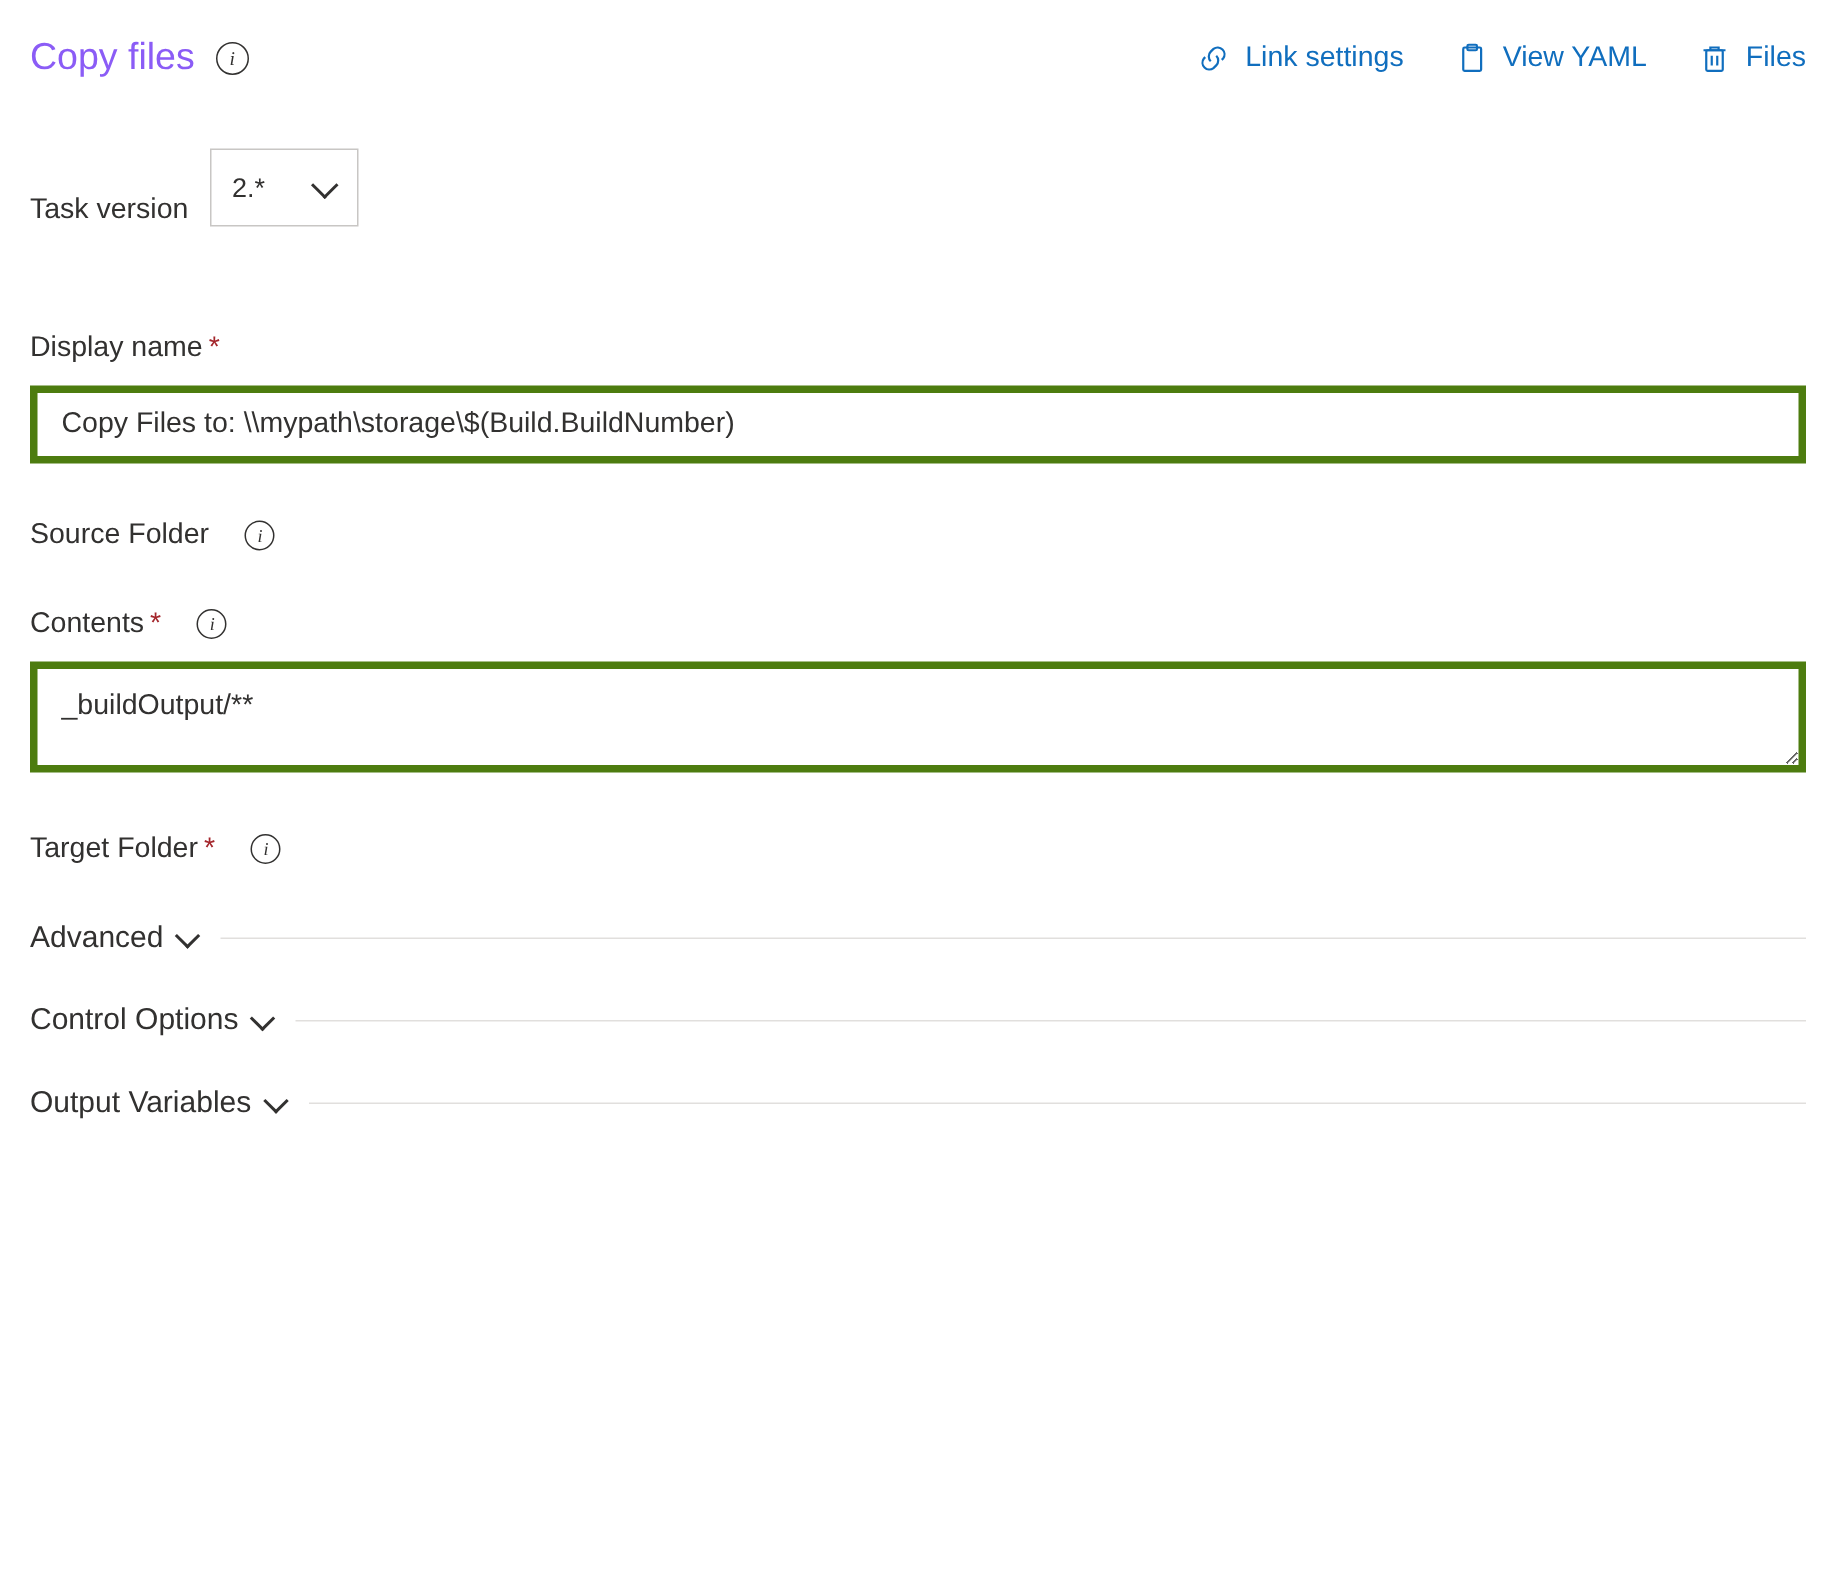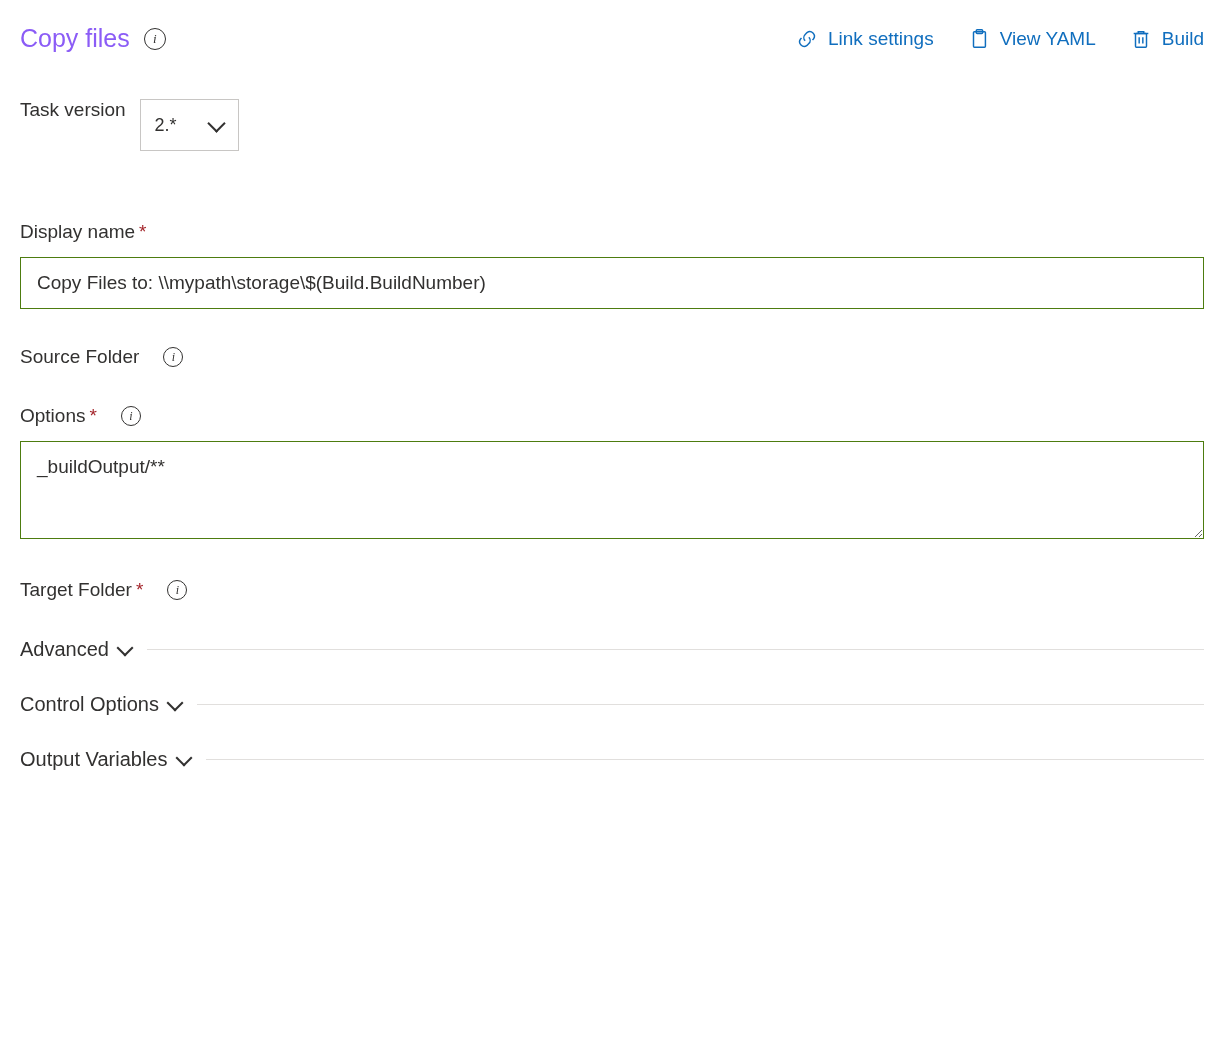--- a/index.html
+++ b/index.html
@@ -58,21 +58,21 @@
     align-items: center;
     gap: 10px;
     color: #106ebe;
     font-size: 19px;
     cursor: pointer;
     text-decoration: none;
   }
   .header-action svg { flex-shrink: 0; }
   .row {
     display: flex;
-    align-items: flex-start;
+    align-items: flex-end;
     gap: 14px;
     margin-bottom: 26px;
   }
   .label {
     font-size: 19px;
     color: #323130;
   }
   .req { color: #a4262c; margin-left: 4px; }
   .select-wrap {
     position: relative;
@@ -98,31 +98,31 @@
   }
   .field-group { margin-bottom: 37px; }
   .field-label-row {
     display: flex;
     align-items: center;
     gap: 24px;
     margin-bottom: 14px;
   }
   .input, .textarea {
     width: 100%;
-    border: 1px solid #4d7c0f;
+    border: 5px solid #4d7c0f;
     padding: 12px 16px;
     font-size: 19px;
     color: #323130;
     font-family: inherit;
     background: #ffffff;
   }
   .input { height: 52px; }
   .textarea {
     resize: both;
-    height: 98px;
+    height: 74px;
     line-height: 1.4;
   }
   .input-row {
     display: flex;
     align-items: stretch;
     gap: 16px;
   }
   .input-row .input { flex: 1; }
   .browse-btn {
     width: 58px;
@@ -192,21 +192,21 @@
       </svg>
       <span>View YAML</span>
     </a>
     <a class="header-action">
       <svg width="22" height="24" viewBox="0 0 24 24" fill="none" stroke="#106ebe" stroke-width="1.6">
         <path d="M4 6h16"></path>
         <path d="M9 6V4h6v2"></path>
         <rect x="6" y="6" width="12" height="15" rx="1"></rect>
         <path d="M10 10v7M14 10v7"></path>
       </svg>
-      <span>Build</span>
+      <span>Files</span>
     </a>
   </div>
 </div>
 
 <div class="row" style="margin-bottom:70px;">
   <span class="label">Task version</span>
   <div class="select-wrap">
     <select class="select">
       <option>2.*</option>
     </select>
@@ -228,21 +228,21 @@
 <div class="field-group">
   <div class="field-label-row">
     <span class="label">Source Folder</span>
     <span class="info-circle sm">i</span>
   </div>
 </div>
 
 <div class="field-group">
   <div class="field-label-row">
     <span class="label">
-      <span>Options</span><span class="req">*</span>
+      <span>Contents</span><span class="req">*</span>
     </span>
     <span class="info-circle sm">i</span>
   </div>
   <textarea class="textarea" style="">_buildOutput/**</textarea>
 </div>
 
 <div class="field-group">
   <div class="field-label-row">
     <span class="label">
       <span>Target Folder</span><span class="req">*</span>

